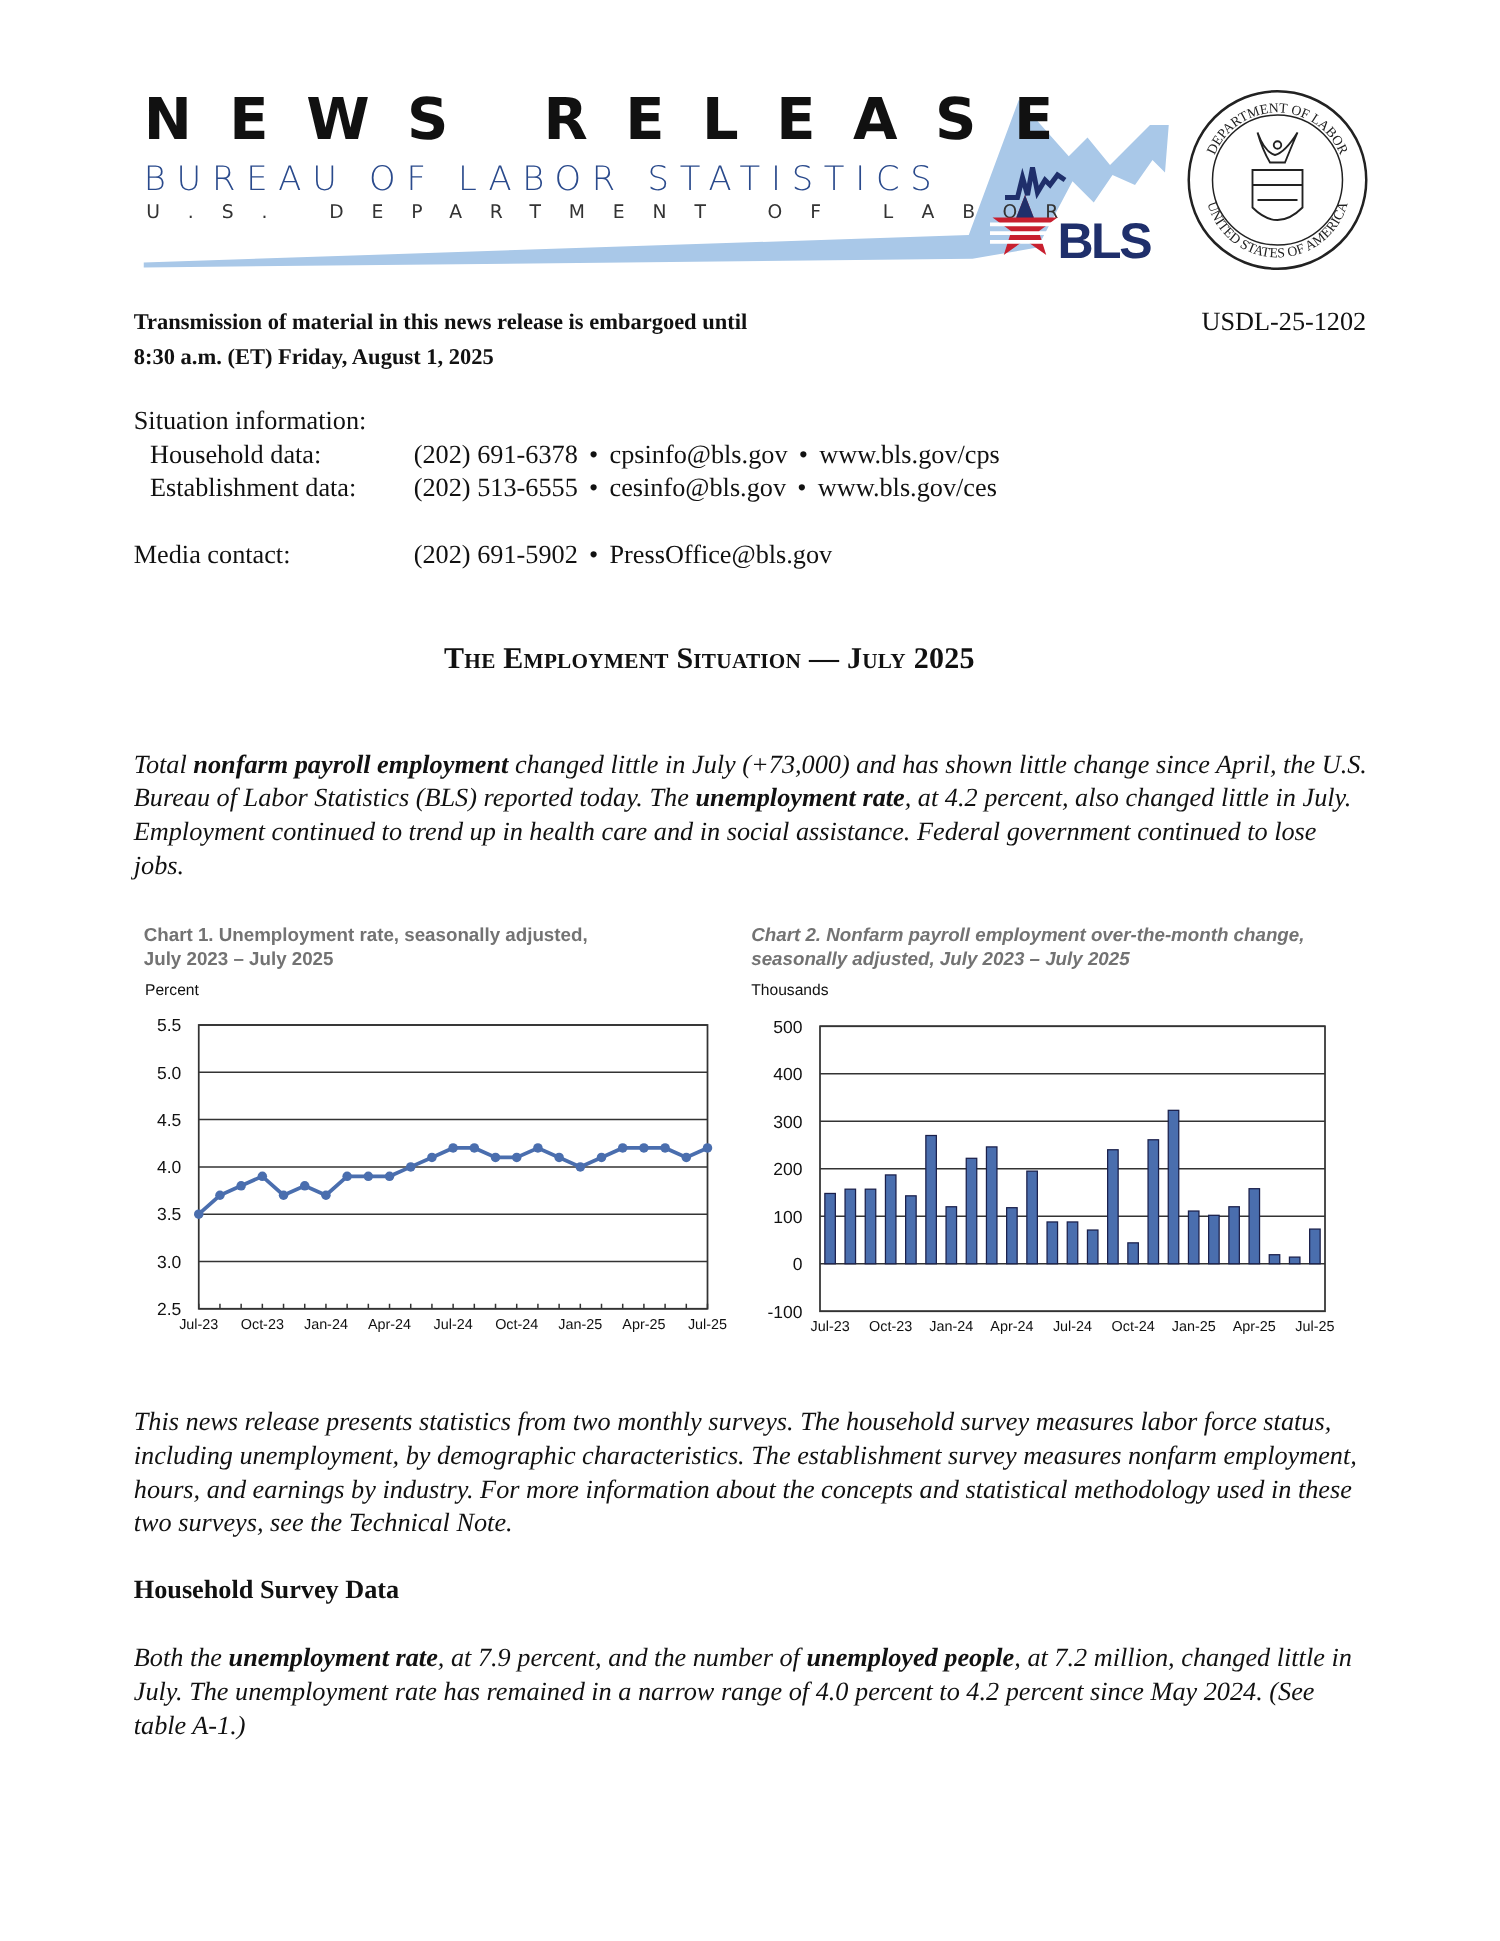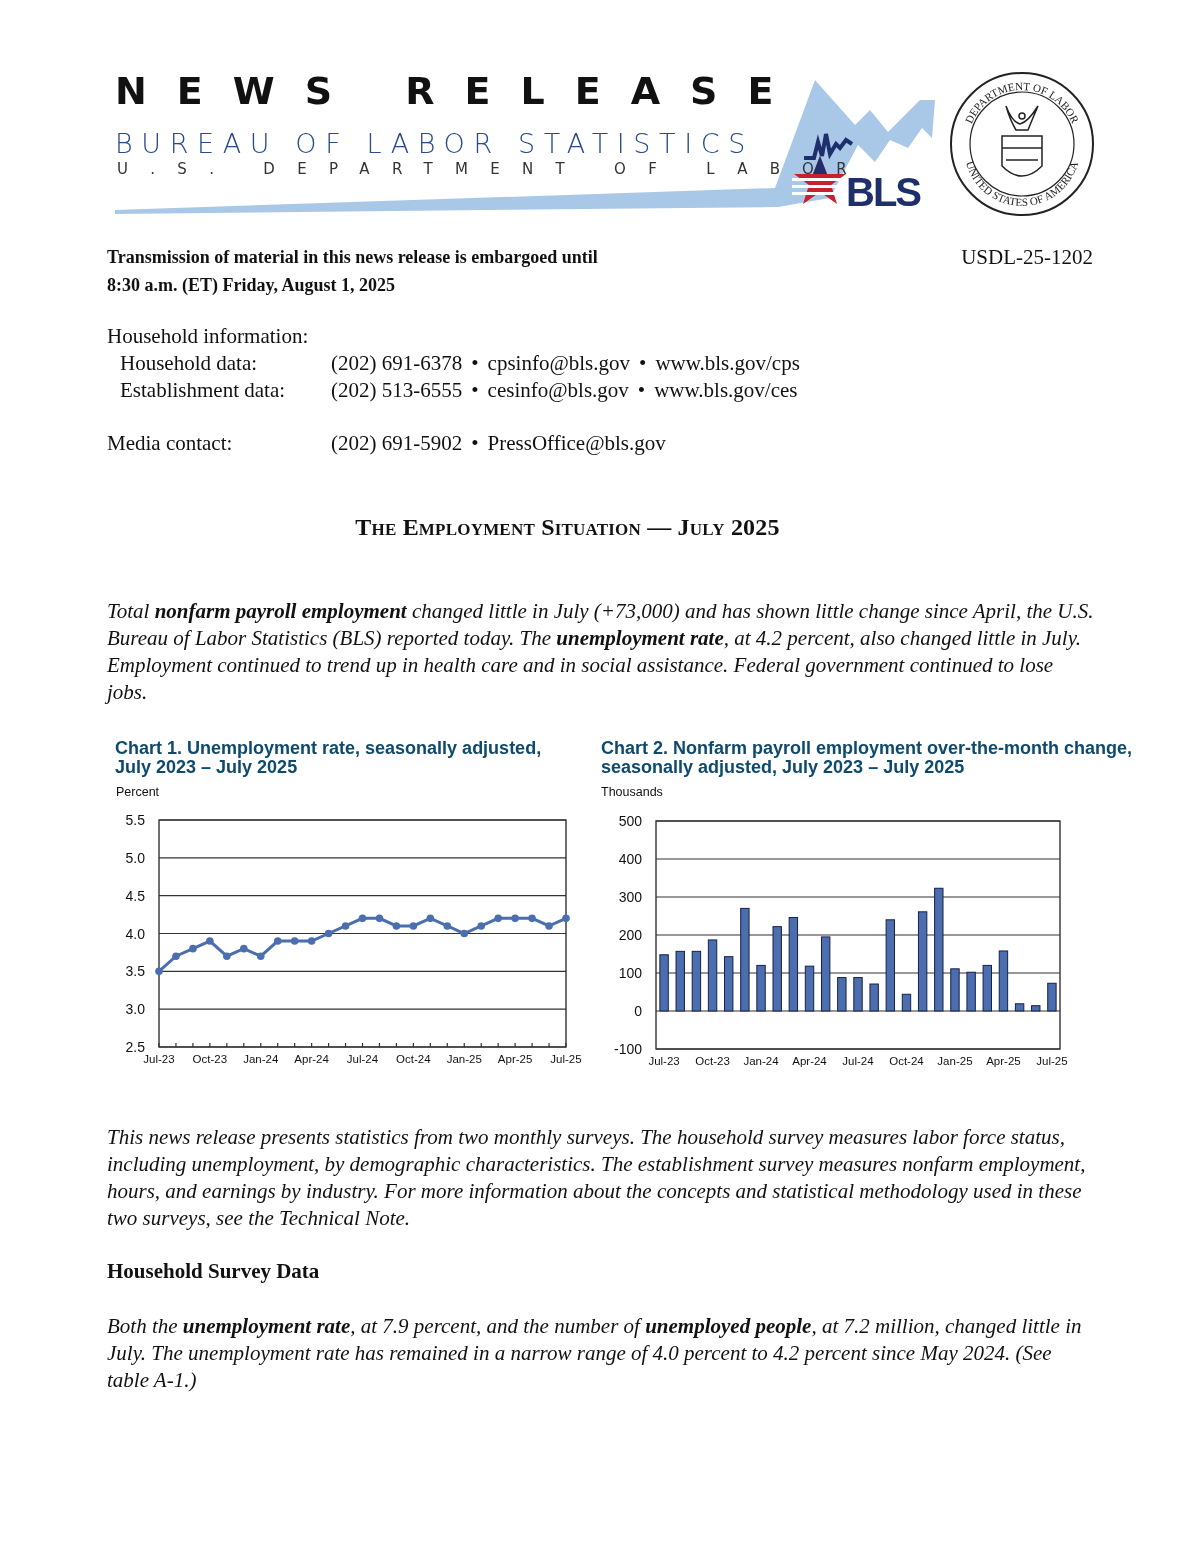--- a/index.html
+++ b/index.html
@@ -1,21 +1,21 @@
 <!DOCTYPE html>
 <html><head>
 <meta charset="utf-8">
 <style>
   html, body { margin: 0; padding: 0; background: #ffffff; }
   body { width: 1200px; height: 1553px; position: relative; overflow: hidden;
          font-family: "Liberation Serif", "DejaVu Serif", serif; color: #111; }
   .abs { position: absolute; }
   
   .nr-title { left: 115px; top: 72px; font-family: "DejaVu Sans", "Liberation Sans", sans-serif;
-              font-size: 38px; font-weight: bold; letter-spacing: 30px; color: #111; line-height: 1; }
+              font-size: 46px; font-weight: bold; letter-spacing: 30px; color: #111; line-height: 1; }
   .bls-name { left: 115px; top: 130px; font-family: "DejaVu Sans", "Liberation Sans", sans-serif;
               font-size: 27px; letter-spacing: 8.6px; color: #2a4a8c; line-height: 1; font-weight: 300; text-align: center; }
   .dol-name { left: 117px; top: 162px; font-family: "DejaVu Sans", "Liberation Sans", sans-serif;
               font-size: 15px; letter-spacing: 22.3px; color: #333; line-height: 1; }
   .banner-svg { left: 110px; top: 70px; }
   .seal { left: 948px; top: 70px; }
   
   .embargo { left: 107px; top: 243px; font-weight: bold; font-size: 18px; line-height: 28px; }
   .usdl { right: 107px; top: 243px; font-size: 21px; line-height: 28px; }
   .contacts { left: 107px; top: 323px; font-size: 21px; line-height: 27px; }
@@ -28,23 +28,23 @@
   .release-title { left: 0; width: 1135px; top: 514px; text-align: center; font-weight: bold;
                    font-size: 24px; font-variant: small-caps; letter-spacing: 0.2px; }
   .para { left: 107px; width: 990px; font-size: 21px; line-height: 27px; font-style: italic; }
   .p1 { top: 598px; }
   .p2 { top: 1124px; }
   .h-house { left: 107px; top: 1259px; font-size: 21px; font-weight: bold; }
   .p3 { top: 1313px; }
   b { font-weight: bold; }
   
   .chart-title { font-family: "Liberation Sans", "DejaVu Sans", sans-serif; font-weight: bold;
-                 font-size: 18px; line-height: 19px; color: #0c4a6e; }
+                 font-size: 15px; line-height: 19px; color: #737373; }
   .ct1 { left: 115px; top: 739px; }
-  .ct2 { left: 601px; top: 739px; }
+  .ct2 { left: 601px; top: 739px; font-style: italic; }
   .unit { font-family: "Liberation Sans", "DejaVu Sans", sans-serif; font-size: 12.5px; color: #111; }
   .u1 { left: 116px; top: 785px; }
   .u2 { left: 601px; top: 785px; }
   svg text { font-family: "Liberation Sans", "DejaVu Sans", sans-serif; }
 </style>
 </head>
 <body>
 
 <svg class="abs banner-svg" width="830" height="150" viewBox="0 0 830 150">
 
@@ -86,21 +86,21 @@
   </g>
 </svg>
 
 <div class="abs embargo">
   <div>Transmission of material in this news release is embargoed until</div>
   <div>8:30 a.m. (ET) Friday, August 1, 2025</div>
 </div>
 <div class="abs usdl">USDL-25-1202</div>
 
 <div class="abs contacts">
-  <div>Household information:</div>
+  <div>Situation information:</div>
   <div class="crow">
     <span class="clabel indent">Household data:</span>
     <span>(202) 691-6378</span>
     <span class="sep">•</span>
     <span>cpsinfo@bls.gov</span>
     <span class="sep">•</span>
     <span>www.bls.gov/cps</span>
   </div>
   <div class="crow">
     <span class="clabel indent">Establishment data:</span>

